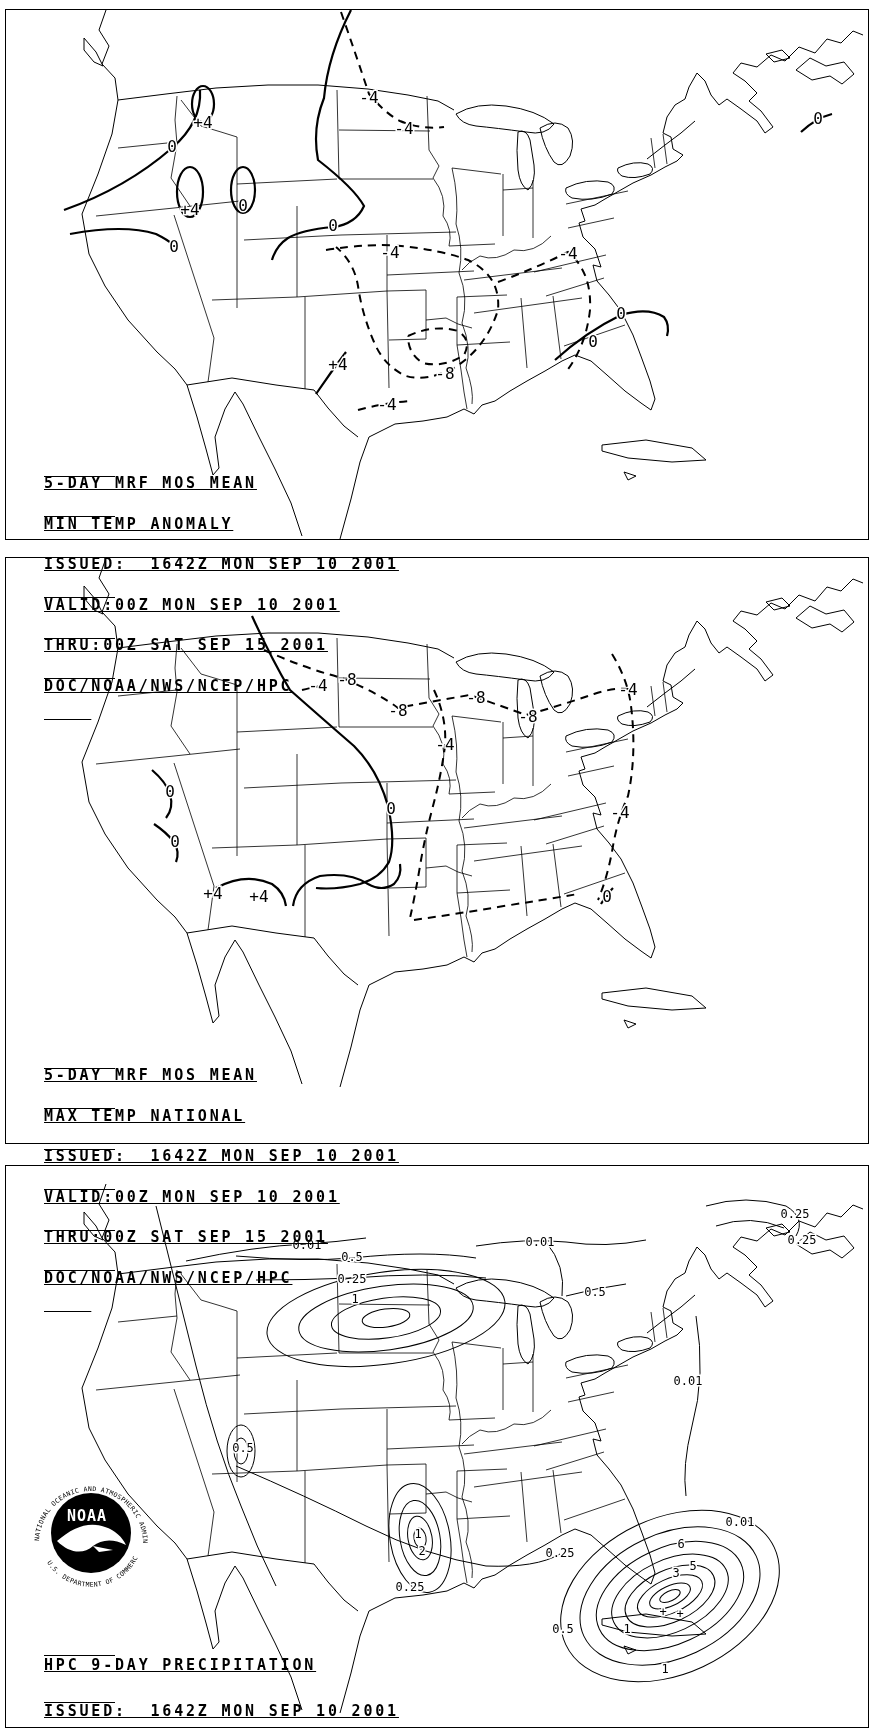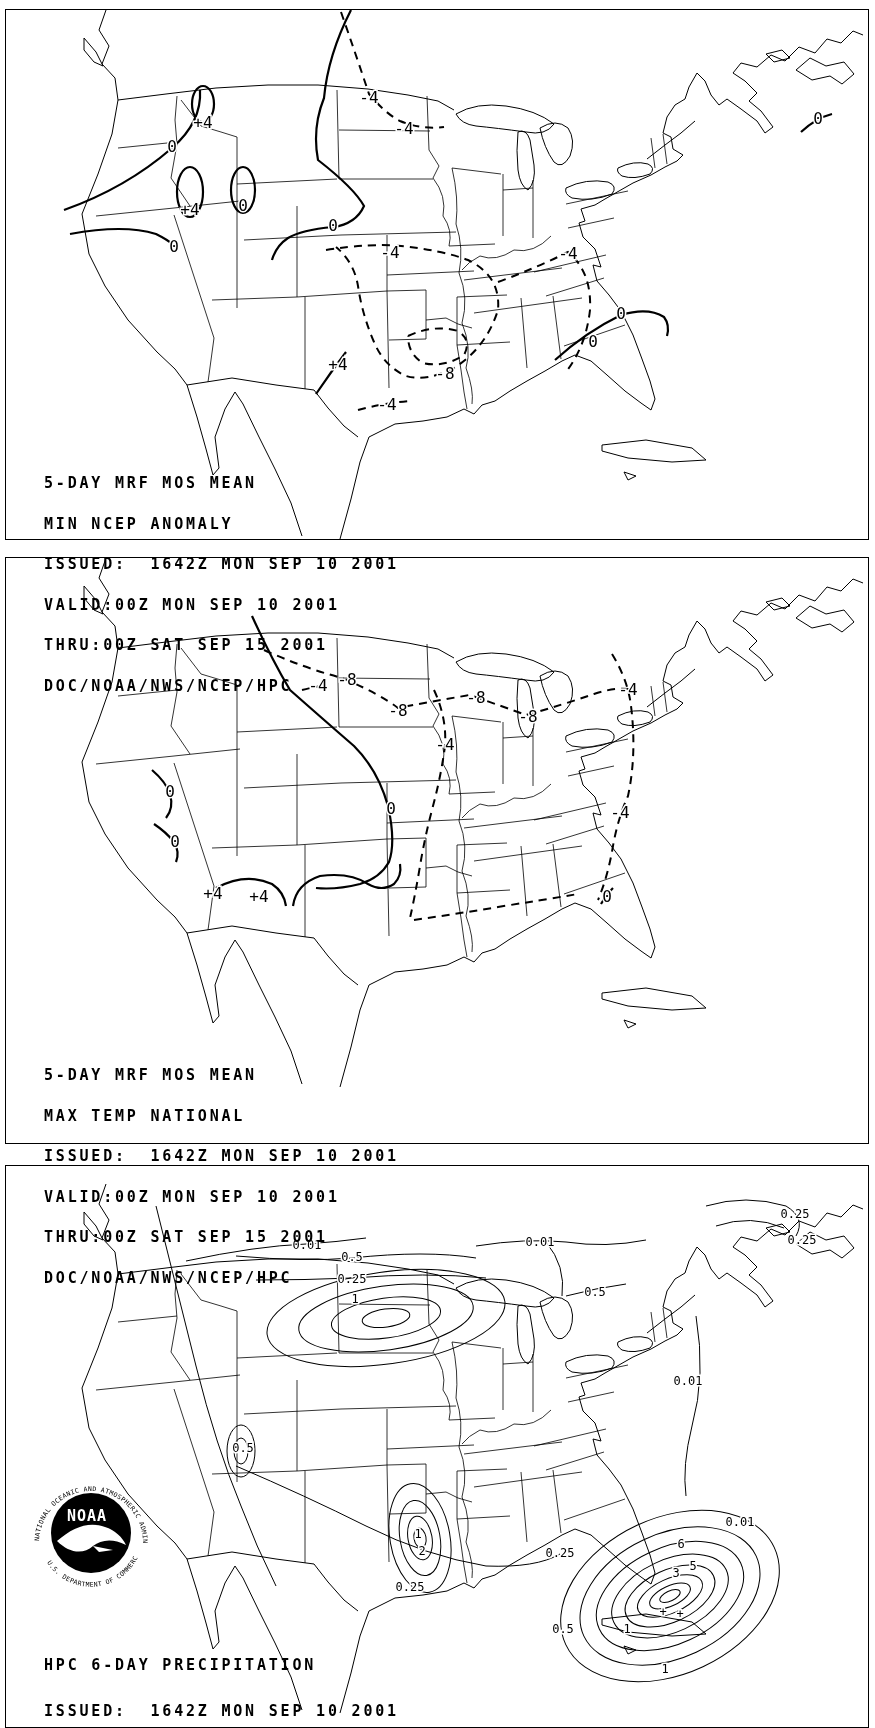--- a/index.html
+++ b/index.html
@@ -2,21 +2,21 @@
 <html><head>
 <meta charset="utf-8">
 <style>
   html,body{margin:0;padding:0;background:#fff;}
   .page{position:relative;width:875px;height:1728px;background:#ffffff;overflow:hidden;
         font-family:"DejaVu Sans Mono",monospace;color:#000;}
   .panel{position:absolute;left:5px;width:864px;border:1px solid #000;background:#fff;box-sizing:border-box;}
   .panel svg{position:absolute;left:0;top:0;display:block;}
   .caption{position:absolute;z-index:5;white-space:pre;
            font:700 15px "DejaVu Sans Mono",monospace;letter-spacing:2.8px;line-height:13.5px;
-           transform-origin:left top;}
+           transform-origin:left top;text-decoration:underline;}
   .caption.p3{line-height:15.4px;}
   .caption div{white-space:pre;}
   text.clabel{font-family:"DejaVu Sans Mono",monospace;fill:#000;
               paint-order:stroke;stroke:#ffffff;stroke-width:3px;}
   text.temp{font-size:16px;}
   text.precip{font-size:12px;}
   .ringtext{font-family:"DejaVu Sans Mono",monospace;font-size:6.4px;letter-spacing:.4px;fill:#000;}
   .noaa-abbr{font-family:"DejaVu Sans Mono",monospace;font-weight:700;font-size:15px;fill:#fff;letter-spacing:1px;}
 </style>
 </head>
@@ -126,21 +126,21 @@
           <text x="615" y="309" text-anchor="middle" class="clabel temp">0</text>
           <text x="587" y="337" text-anchor="middle" class="clabel temp">0</text>
           <text x="332" y="360" text-anchor="middle" class="clabel temp">+4</text>
           <text x="168" y="242" text-anchor="middle" class="clabel temp">0</text>
           <text x="381" y="400" text-anchor="middle" class="clabel temp">-4</text>
           <text x="812" y="114" text-anchor="middle" class="clabel temp">0</text>
         </g>
       </svg>
     <div class="caption" style="left:38px;top:440px;">
       <div>5-DAY MRF MOS MEAN</div>
-      <div>MIN NCEP ANOMALY</div>
+      <div>MIN TEMP ANOMALY</div>
       <div>ISSUED:  1642Z MON SEP 10 2001</div>
       <div>VALID:00Z MON SEP 10 2001</div>
       <div>THRU:00Z SAT SEP 15 2001</div>
       <div>DOC/NOAA/NWS/NCEP/HPC</div>
     </div>
   </div>
 
   <div class="panel" style="top:557px;height:587px;">
     <svg id="svg1" width="862" height="585" viewBox="0 0 862 585">
         <g>
@@ -392,21 +392,21 @@
           <text x="659" y="507" text-anchor="middle" class="clabel precip">1</text>
           <text x="237" y="286" text-anchor="middle" class="clabel precip">0.5</text>
           <text x="404" y="425" text-anchor="middle" class="clabel precip">0.25</text>
           <text x="412" y="372" text-anchor="middle" class="clabel precip">1</text>
           <text x="416" y="389" text-anchor="middle" class="clabel precip">2</text>
           <text x="657" y="450" text-anchor="middle" class="clabel precip">+</text>
           <text x="674" y="452" text-anchor="middle" class="clabel precip">+</text>
         </g>
       </svg>
     <div class="caption p3" style="left:38px;top:461px;">
-      <div>HPC 6-DAY PRECIPITATION</div>
+      <div>HPC 9-DAY PRECIPITATION</div>
       <div>ISSUED:  1642Z MON SEP 10 2001</div>
       
       
       
       
     </div>
   </div>
 
 </div>
 

